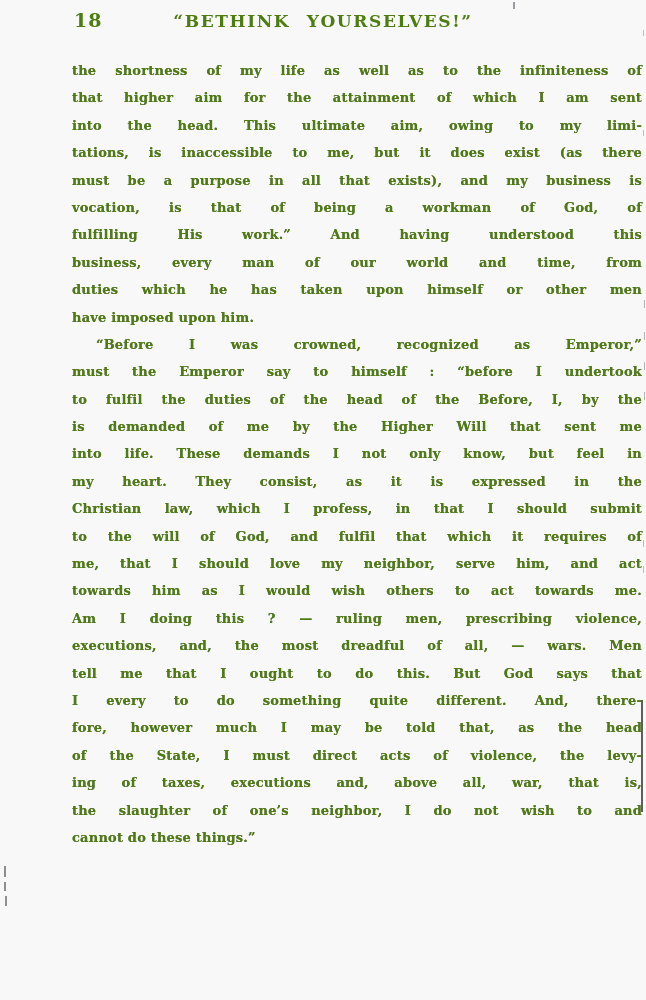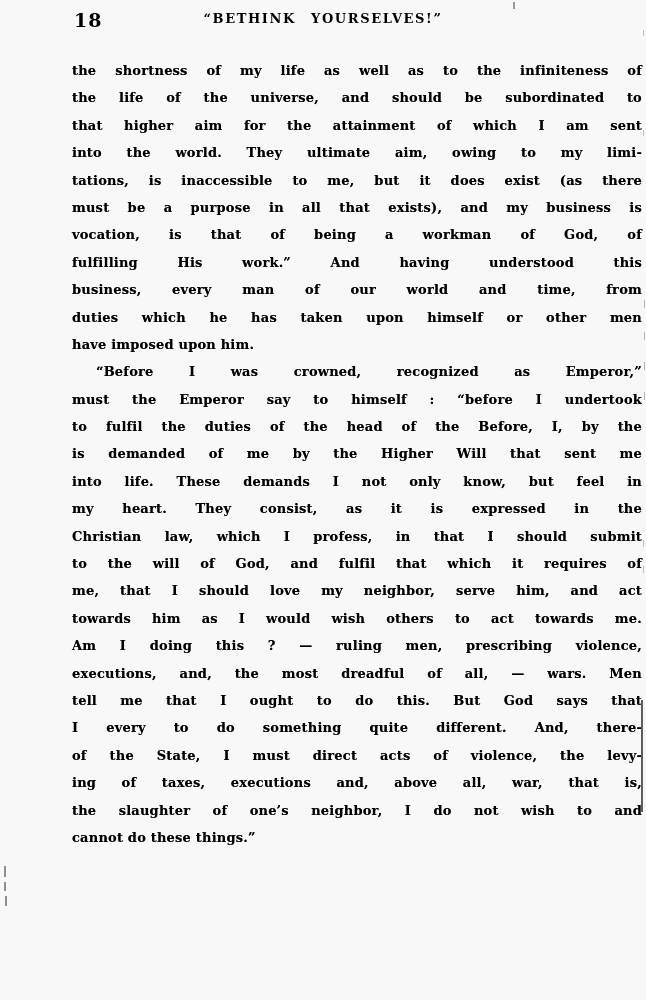--- a/index.html
+++ b/index.html
@@ -3,21 +3,21 @@
 <meta charset="utf-8">
 <style>
   html,body { margin:0; padding:0; }
   .page {
     position: relative;
     width: 646px;
     height: 1000px;
     background: #f8f8f9;
     overflow: hidden;
     font-family: "DejaVu Serif", "Liberation Serif", serif;
-    color: #000000;
+    color: #4d7c0f;
   }
   .page-header {
     position: absolute;
     top: 9px;
     left: 0;
     width: 100%;
     height: 26px;
   }
   .page-number {
     position: absolute;
@@ -26,21 +26,21 @@
     font-size: 19px;
     font-weight: 700;
     letter-spacing: 1px;
   }
   .running-title {
     position: absolute;
     left: 0;
     top: 2px;
     width: 100%;
     text-align: center;
-    font-size: 13px;
+    font-size: 17px;
     font-weight: 700;
     letter-spacing: 1.6px;
     word-spacing: 9px;
   }
   .text-block {
     position: absolute;
     top: 57px;
     left: 72px;
     width: 570px;
     font-size: 13px;
@@ -81,23 +81,22 @@
 <div class="page">
 
   <div class="page-header">
     <span class="page-number">18</span>
     <span class="running-title">“BETHINK YOURSELVES!”</span>
   </div>
 
   <div class="text-block">
       <div class="paragraph">
         <div class="text-line"><span>the shortness of my life as well as to the infiniteness of</span></div>
-        <div class="text-line"><span>the life of the universe, and should be subordinated to</span></div>
         <div class="text-line"><span>that higher aim for the attainment of which I am sent</span></div>
-        <div class="text-line"><span>into the world.  They ultimate aim, owing to my limi-</span></div>
+        <div class="text-line"><span>into the head.  This ultimate aim, owing to my limi-</span></div>
         <div class="text-line"><span>tations, is inaccessible to me, but it does exist (as there</span></div>
         <div class="text-line"><span>must be a purpose in all that exists), and my business is</span></div>
         <div class="text-line"><span>vocation, is that of being a workman of God, of</span></div>
         <div class="text-line"><span>fulfilling His work.”  And having understood this</span></div>
         <div class="text-line"><span>business, every man of our world and time, from</span></div>
         <div class="text-line"><span>duties which he has taken upon himself or other men</span></div>
         <div class="text-line last"><span>have imposed upon him.</span></div>
       </div>
       <div class="paragraph">
         <div class="text-line indent"><span>“Before I was crowned, recognized as Emperor,”</span></div>
@@ -107,20 +106,21 @@
         <div class="text-line"><span>into life.  These demands I not only know, but feel in</span></div>
         <div class="text-line"><span>my heart.  They consist, as it is expressed in the</span></div>
         <div class="text-line"><span>Christian law, which I profess, in that I should submit</span></div>
         <div class="text-line"><span>to the will of God, and fulfil that which it requires of</span></div>
         <div class="text-line"><span>me, that I should love my neighbor, serve him, and act</span></div>
         <div class="text-line"><span>towards him as I would wish others to act towards me.</span></div>
         <div class="text-line"><span>Am I doing this ? — ruling men, prescribing violence,</span></div>
         <div class="text-line"><span>executions, and, the most dreadful of all, — wars.  Men</span></div>
         <div class="text-line"><span>tell me that I ought to do this.  But God says that</span></div>
         <div class="text-line"><span>I every to do something quite different.  And, there-</span></div>
+        <div class="text-line"><span>fore, however much I may be told that, as the head</span></div>
         <div class="text-line"><span>of the State, I must direct acts of violence, the levy-</span></div>
         <div class="text-line"><span>ing of taxes, executions and, above all, war, that is,</span></div>
         <div class="text-line"><span>the slaughter of one’s neighbor, I do not wish to and</span></div>
         <div class="text-line last"><span>cannot do these things.”</span></div>
       </div>
     </div>
 
   <div class="artifact art-left-dash1"></div>
   <div class="artifact art-left-dash2"></div>
   <div class="artifact art-left-dash3"></div>

